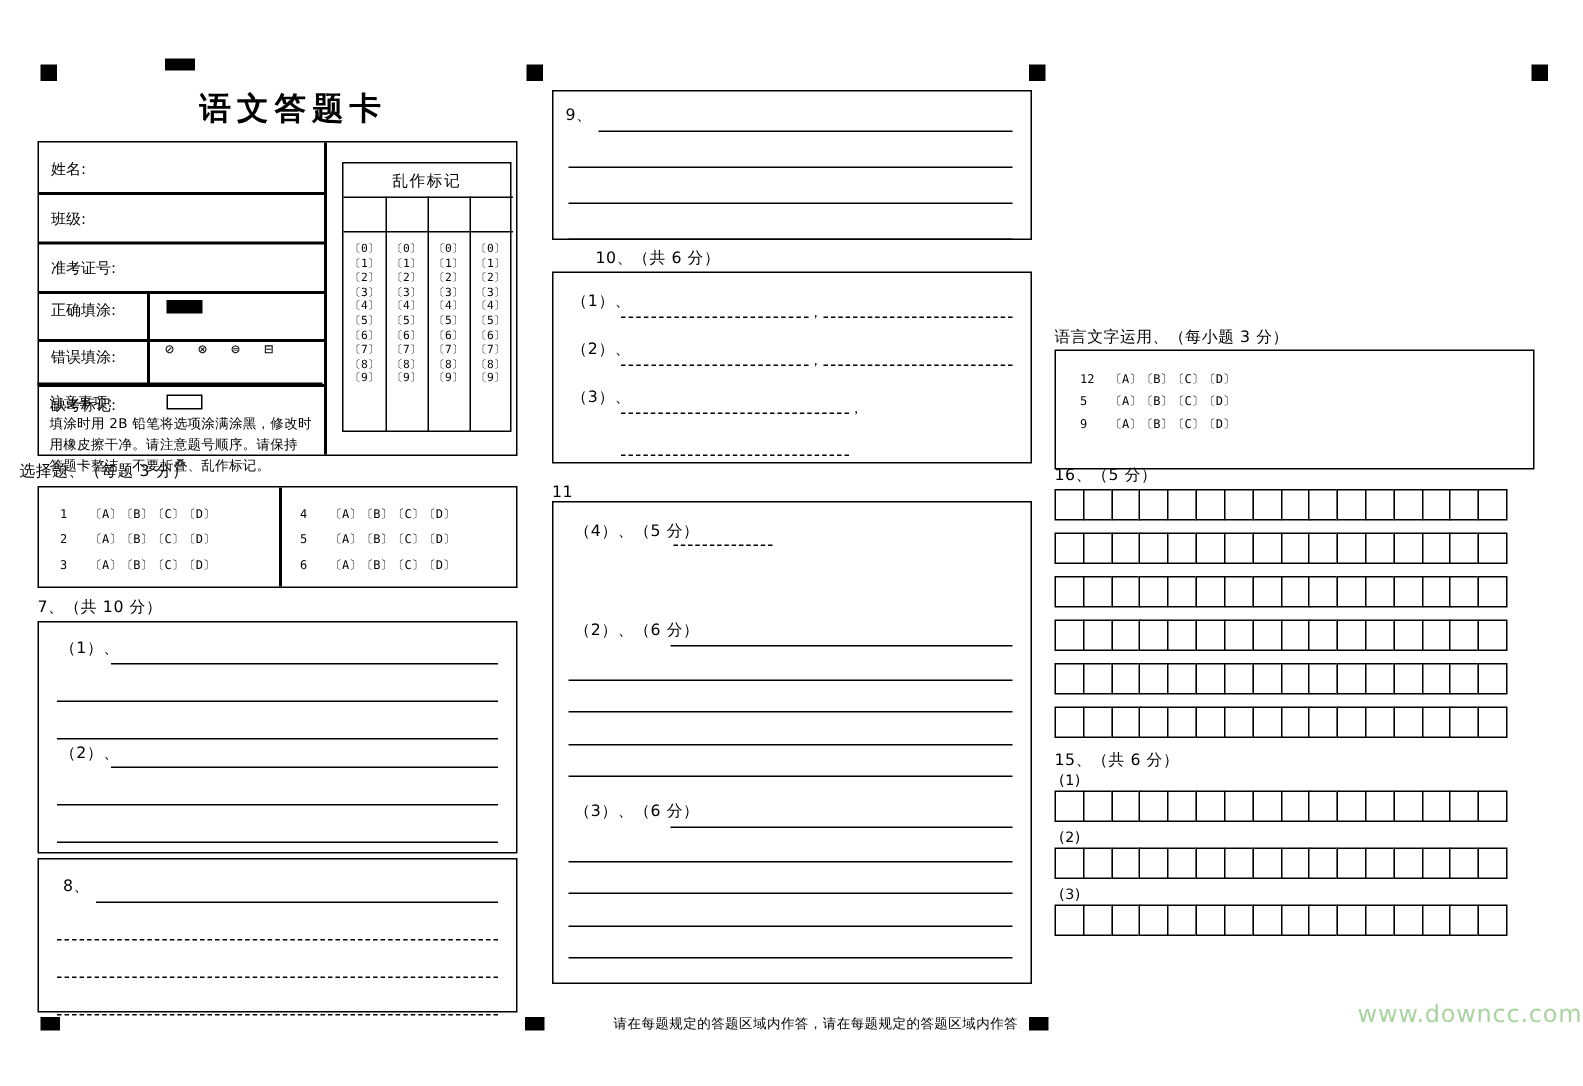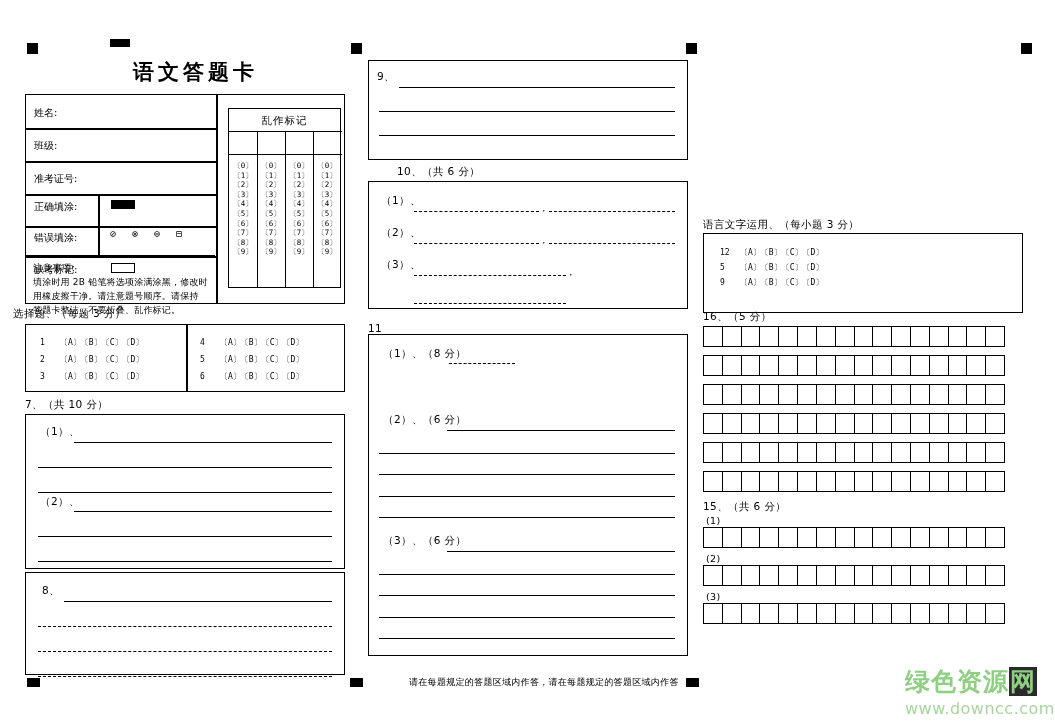--- a/index.html
+++ b/index.html
@@ -223,21 +223,21 @@
     <div class="hr-dash" style="left:180px;top:61px;width:126px;"></div>
 
     <div class="lbl" style="left:12px;top:76px;">（3）、</div>
     <div class="hr-dash" style="left:45px;top:93px;width:152px;"></div>
     <div class="lbl lbl-sm" style="left:197px;top:84px;">，</div>
     <div class="hr-dash" style="left:45px;top:121px;width:152px;"></div>
   </div>
 
   <div class="lbl" style="left:368px;top:322px;">11</div>
   <div class="box" style="left:368px;top:334px;width:320px;height:322px;">
-    <div class="lbl" style="left:14px;top:12px;">（1）、（8 分）</div>
+    <div class="lbl" style="left:14px;top:12px;">（4）、（5 分）</div>
     <div class="hr-dash" style="left:80px;top:28px;width:66px;"></div>
 
     <div class="lbl" style="left:14px;top:78px;">（2）、（6 分）</div>
     <div class="hr-solid" style="left:78px;top:95px;width:228px;"></div>
     <div class="hr-solid" style="left:10px;top:118px;width:296px;"></div>
     <div class="hr-solid" style="left:10px;top:139px;width:296px;"></div>
     <div class="hr-solid" style="left:10px;top:161px;width:296px;"></div>
     <div class="hr-solid" style="left:10px;top:182px;width:296px;"></div>
 
     <div class="lbl" style="left:14px;top:199px;text-align:right;">（3）、（6 分）</div>
@@ -427,17 +427,16 @@
         <div class="gridcell" style="width:20px;height:21px;margin-left:-1.2px;"></div>
         <div class="gridcell" style="width:20px;height:21px;margin-left:-1.2px;"></div>
         <div class="gridcell" style="width:20px;height:21px;margin-left:-1.2px;"></div>
         <div class="gridcell" style="width:20px;height:21px;margin-left:-1.2px;"></div>
       </div>
     </div>
 
   <div id="footer" style="left:409px;top:676px;">请在每题规定的答题区域内作答，请在每题规定的答题区域内作答</div>
 
   <div id="wm" style="left:905px;top:665px;">
-    <div id="wmTop"><span>绿色资源</span><span class="lastchar">网</span></div>
     <div id="wmUrl">www.downcc.com</div>
   </div>
 
 </div>
 
 </body></html>

